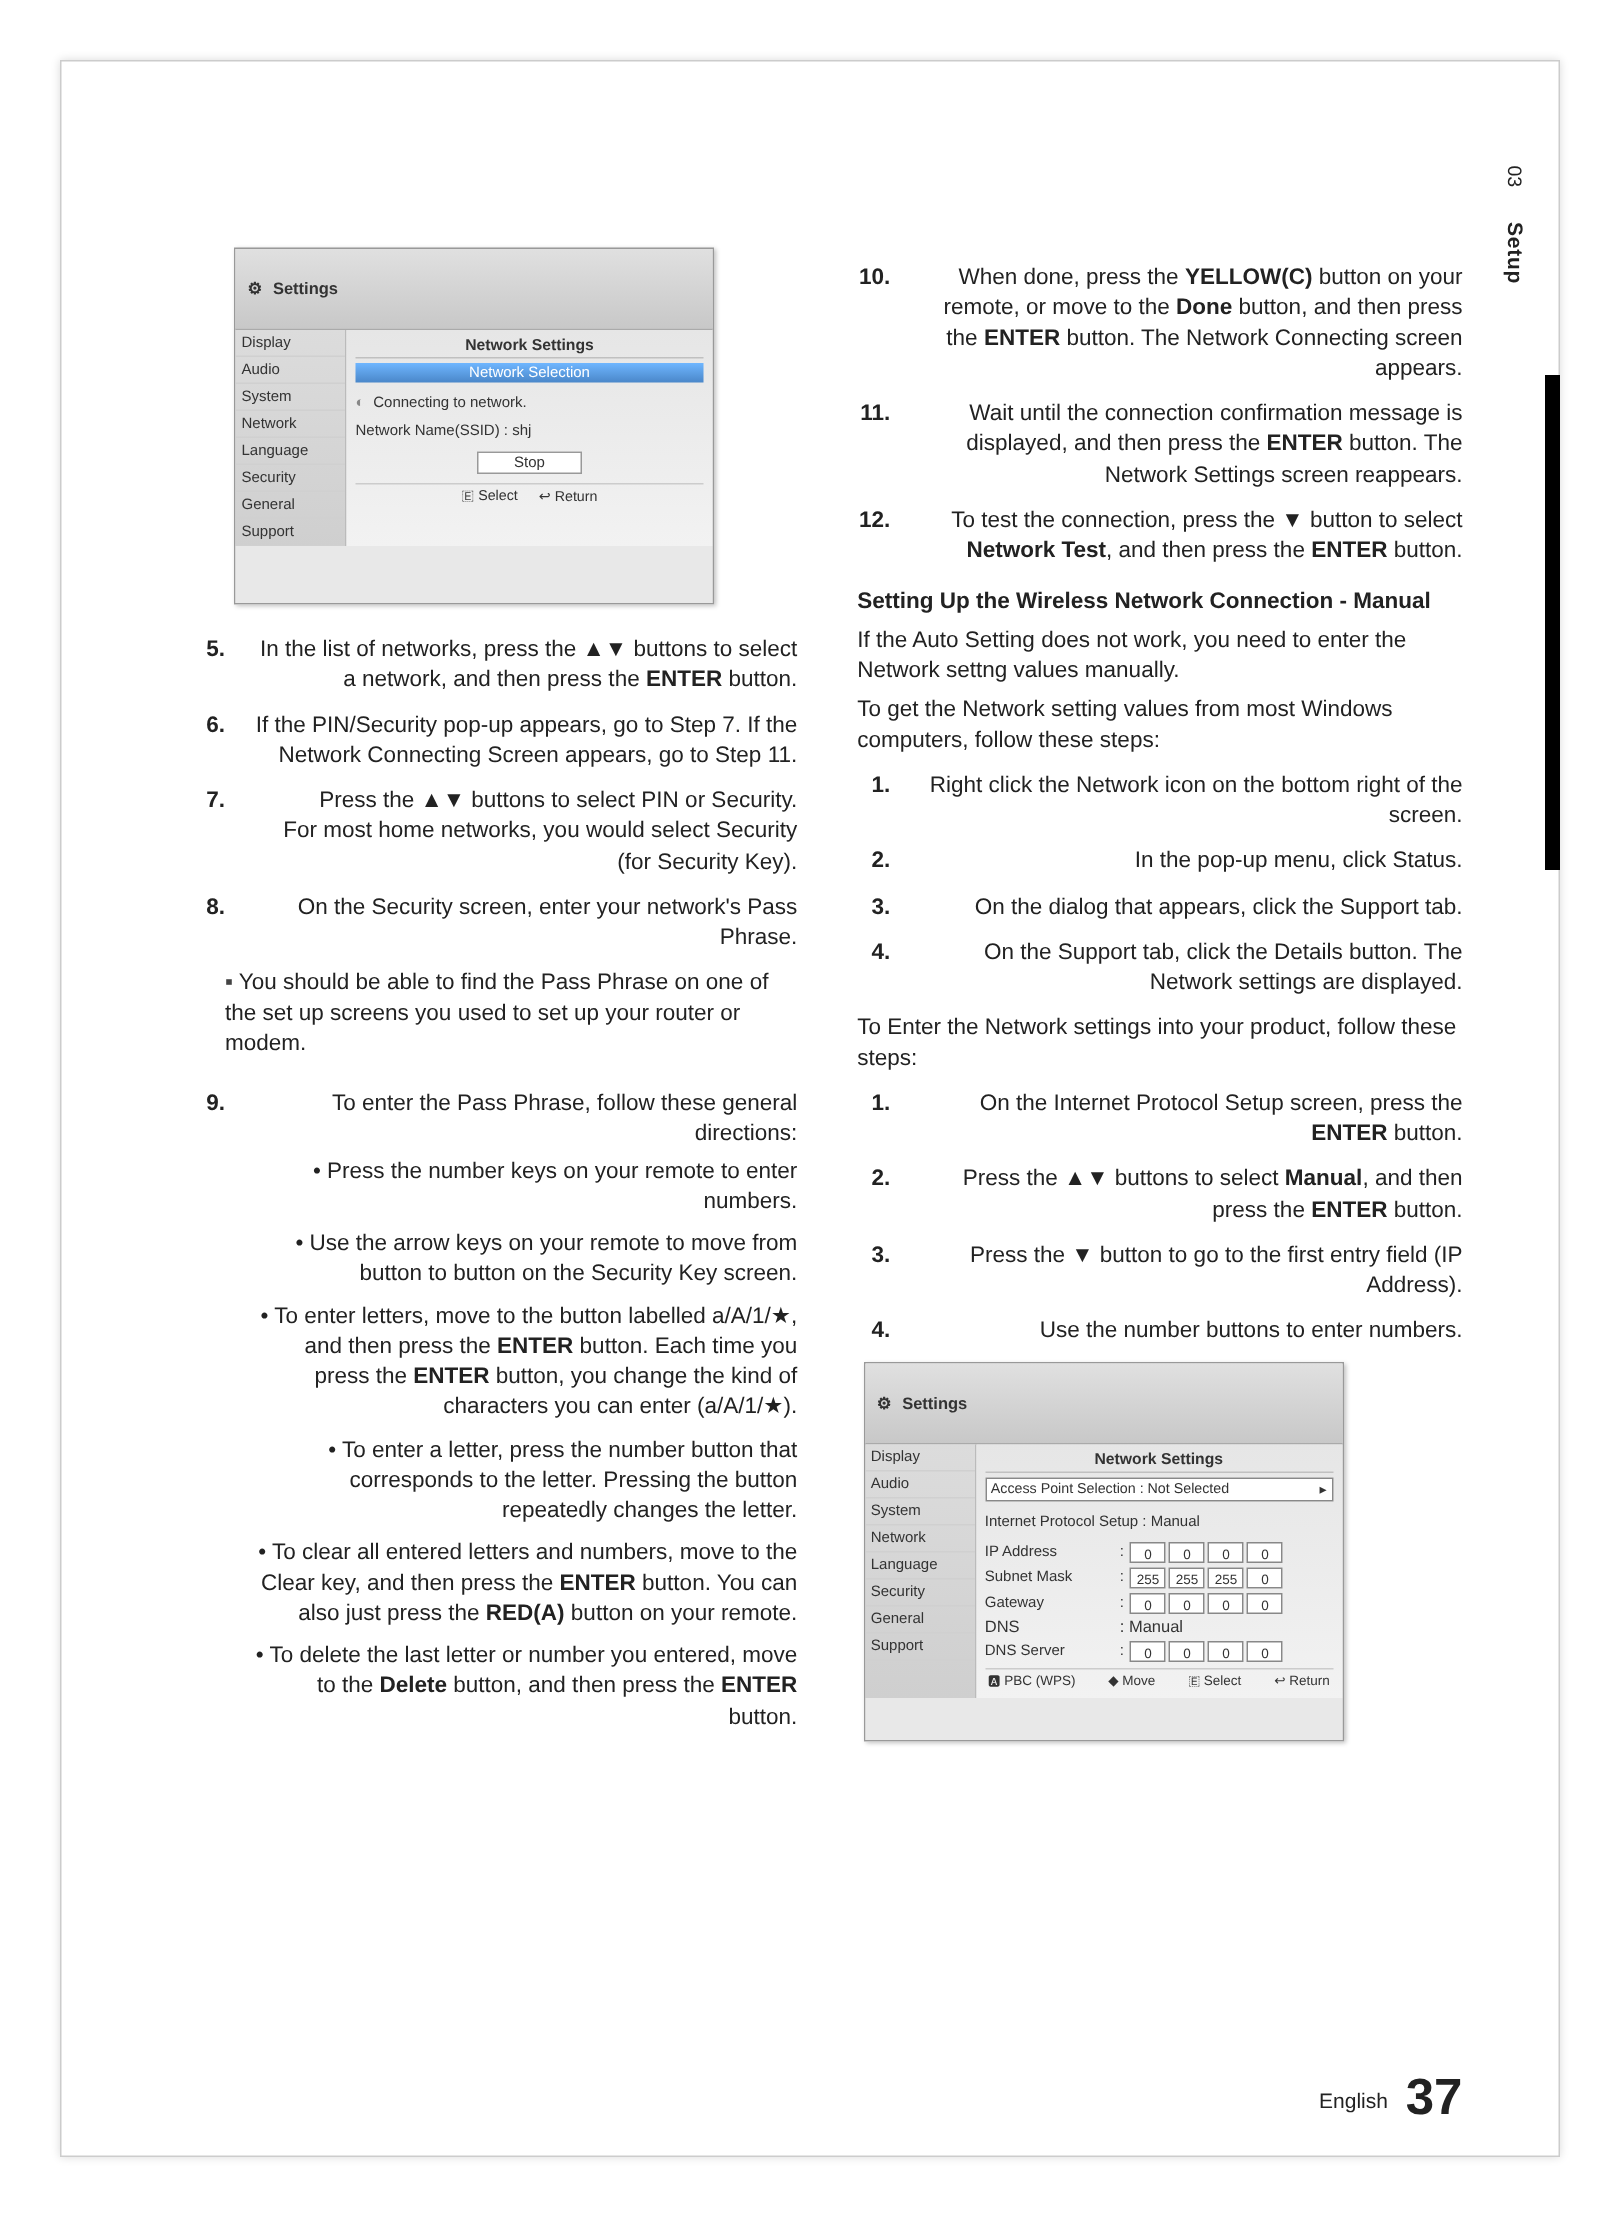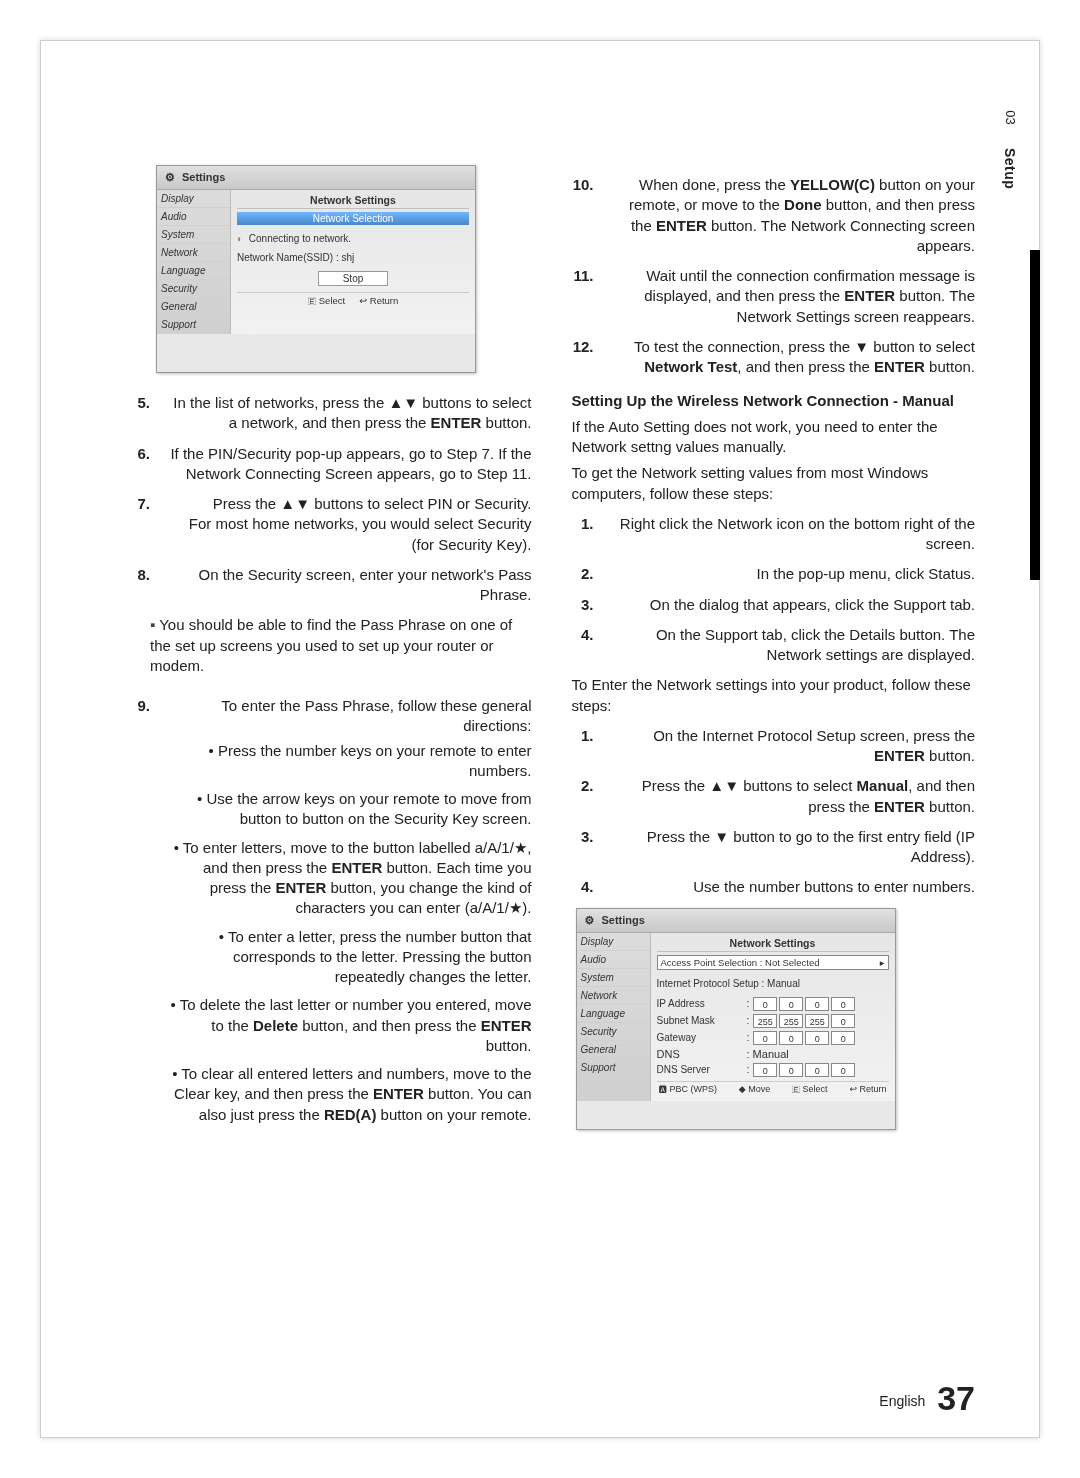--- a/index.html
+++ b/index.html
@@ -65,37 +65,36 @@
     margin: 0 0 20px 28px;
     border: 1px solid #999;
     background: linear-gradient(#f4f4f4,#eaeaea);
     font-size: 11px;
     color: #333;
     box-shadow: 1px 1px 3px rgba(0,0,0,0.25);
   }
   .dialog-titlebar {
     background: linear-gradient(#e0e0e0,#c8c8c8);
     border-bottom: 1px solid #aaa;
-    padding: 5px 8px;
+    padding: 20px 8px;
     font-weight: bold;
   }
   .dialog-titlebar .gear { margin-right: 4px; }
   .dialog-body { display: flex; min-height: 140px; }
   .dialog-sidebar {
     width: 74px;
     background: linear-gradient(#dcdcdc,#cfcfcf);
     border-right: 1px solid #bbb;
     font-size: 10px;
   }
   .dialog-sidebar div {
     padding: 3px 4px;
     white-space: nowrap;
     overflow: hidden;
     border-bottom: 1px solid #d0d0d0;
-    font-style: italic;
   }
   .dialog-main {
     flex: 1;
     background: linear-gradient(#e6e6e6,#f2f2f2);
     padding: 4px 6px;
     position: relative;
   }
   .dialog-main .hdr {
     text-align: center;
     font-weight: bold;
@@ -265,22 +264,22 @@
     <ol class="steps">
       <li>
           <span class="n">9.</span>
           <span class="t">
             <span>To enter the Pass Phrase, follow these general directions:</span>
             <ul class="bullets" id="bullets9">
               <li>Press the number keys on your remote to enter numbers.</li>
               <li>Use the arrow keys on your remote to move from button to button on the Security Key screen.</li>
               <li>To enter letters, move to the button labelled a/A/1/★, and then press the <b>ENTER</b> button. Each time you press the <b>ENTER</b> button, you change the kind of characters you can enter (a/A/1/★).</li>
               <li>To enter a letter, press the number button that corresponds to the letter. Pressing the button repeatedly changes the letter.</li>
+              <li>To clear all entered letters and numbers, move to the Clear key, and then press the <b>ENTER</b> button. You can also just press the <b>RED(A)</b> button on your remote.</li>
               <li>To delete the last letter or number you entered, move to the <b>Delete</b> button, and then press the <b>ENTER</b> button.</li>
-              <li>To clear all entered letters and numbers, move to the Clear key, and then press the <b>ENTER</b> button. You can also just press the <b>RED(A)</b> button on your remote.</li>
             </ul>
           </span>
       </li>
     </ol>
   </div>
 
   <div class="col right">
     <ol class="steps" id="right-steps-a">
         <li>
           <span class="n">10.</span>

